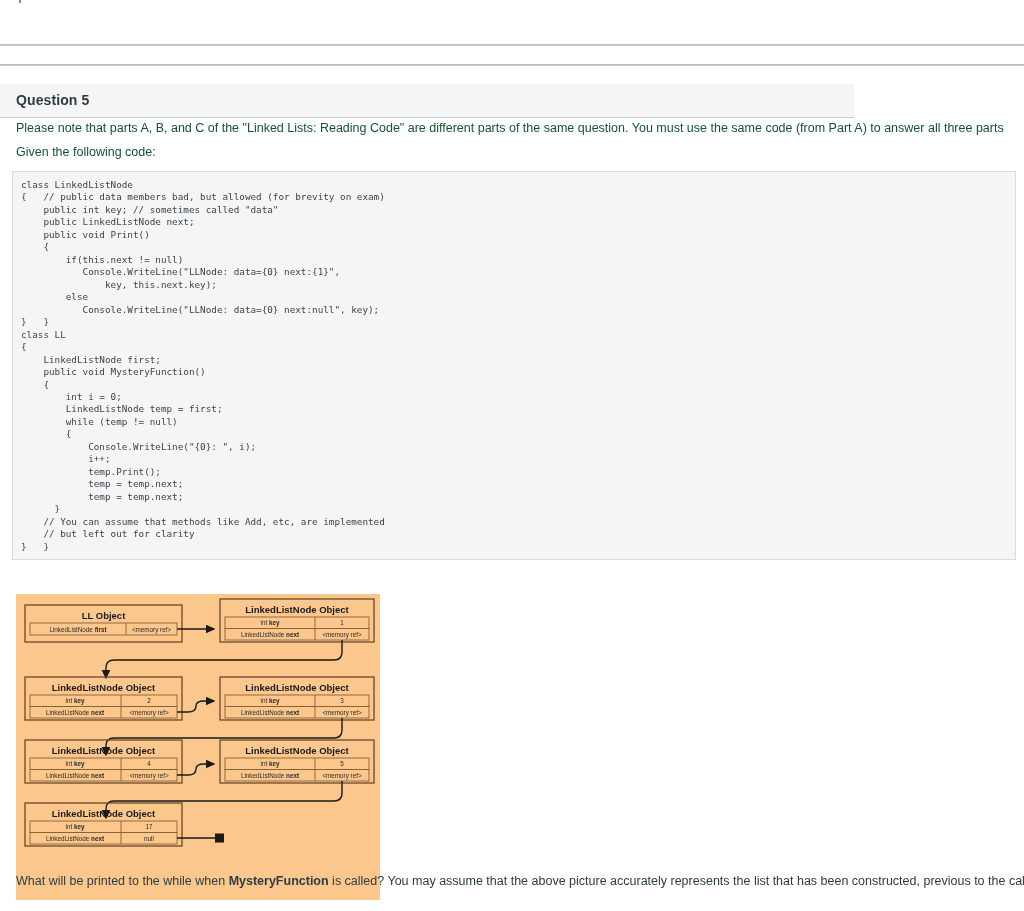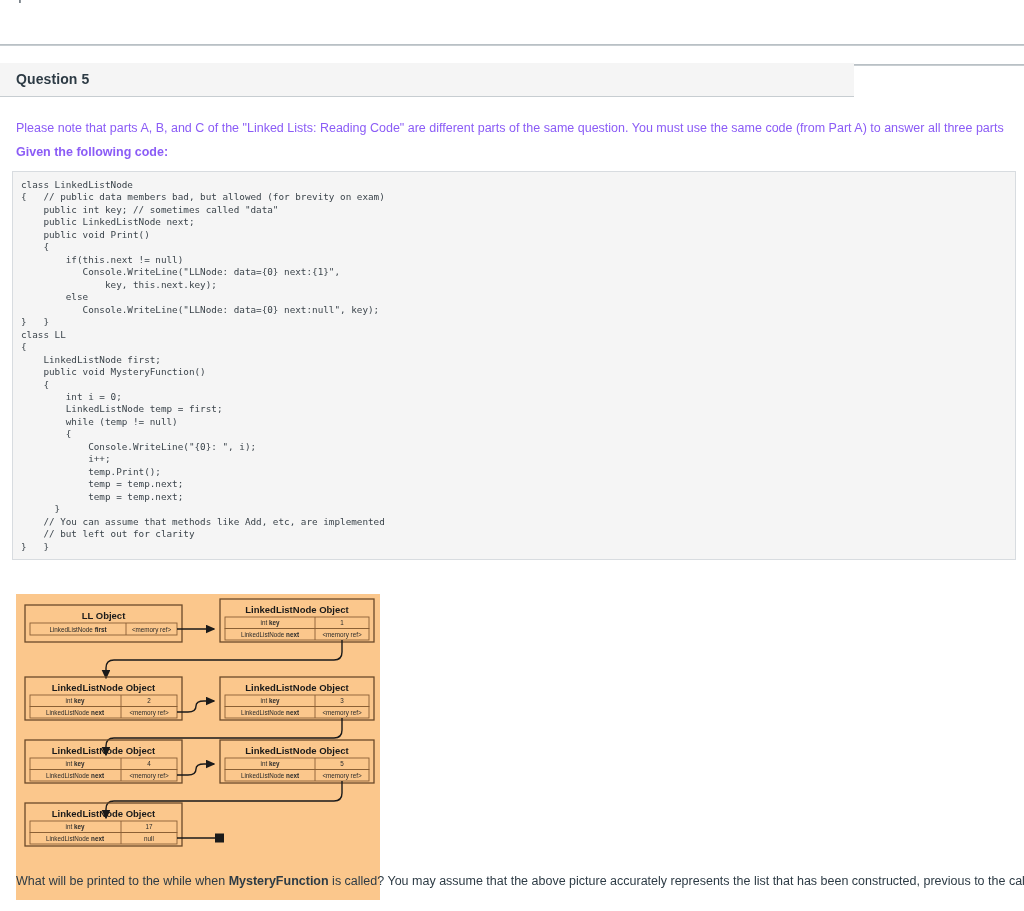--- a/index.html
+++ b/index.html
@@ -39,46 +39,46 @@
     background: #c7cdd1;
     border-top: 1px solid #b9c0c5;
     box-sizing: border-box;
   }
   .divider.d1 { top: 44px; }
   .divider.d2 { top: 64px; }
 
   
   .question-header {
     position: absolute;
-    left: 0; top: 63px;
+    left: 0; top: 84px;
     width: 854px; height: 34px;
     background: #f5f5f5;
     border-bottom: 1px solid #c7cdd1;
     box-sizing: border-box;
   }
   .question-header .title {
     position: absolute;
     left: 16px; top: 8px;
     font-size: 14px;
     font-weight: bold;
     color: #2d3b45;
     letter-spacing: .1px;
   }
 
   
   .para {
     position: absolute;
     left: 16px;
     font-size: 12.5px;
     line-height: 16px;
-    color: #8b5cf6;
+    color: #14532d;
     white-space: nowrap;
   }
   .para.p1 { top: 120px; }
-  .para.p2 { top: 144px; font-weight: bold; }
+  .para.p2 { top: 144px; }
 
   
   .code-block {
     position: absolute;
     left: 12px; top: 171px;
     width: 1004px; height: 389px;
     background: #f5f5f5;
     border: 1px solid #d8dce0;
     box-sizing: border-box;
     overflow: hidden;

